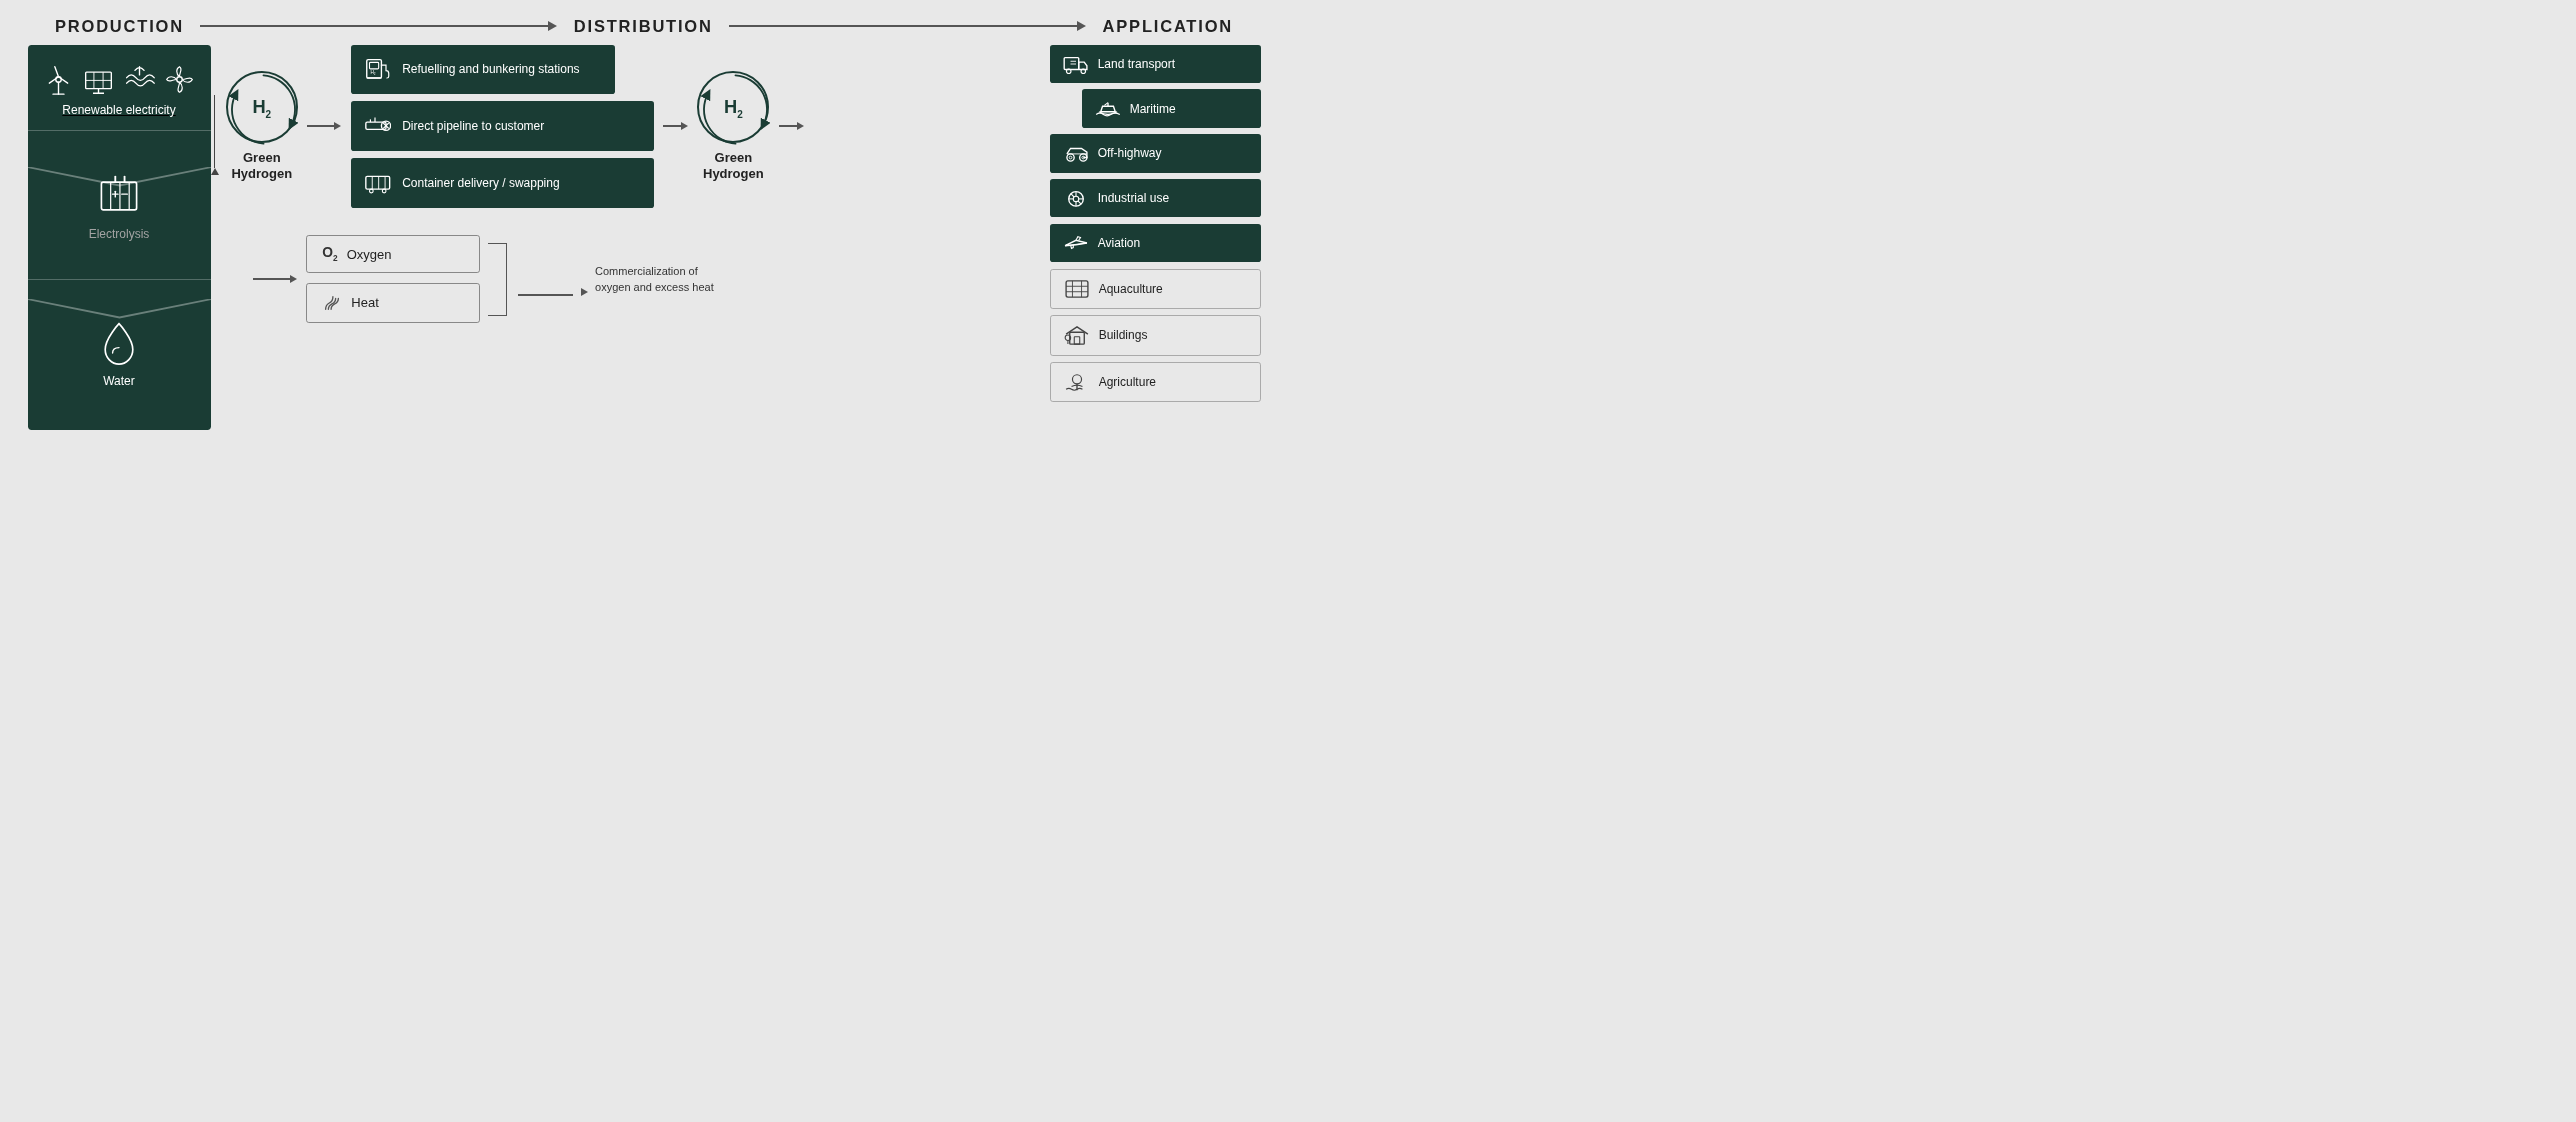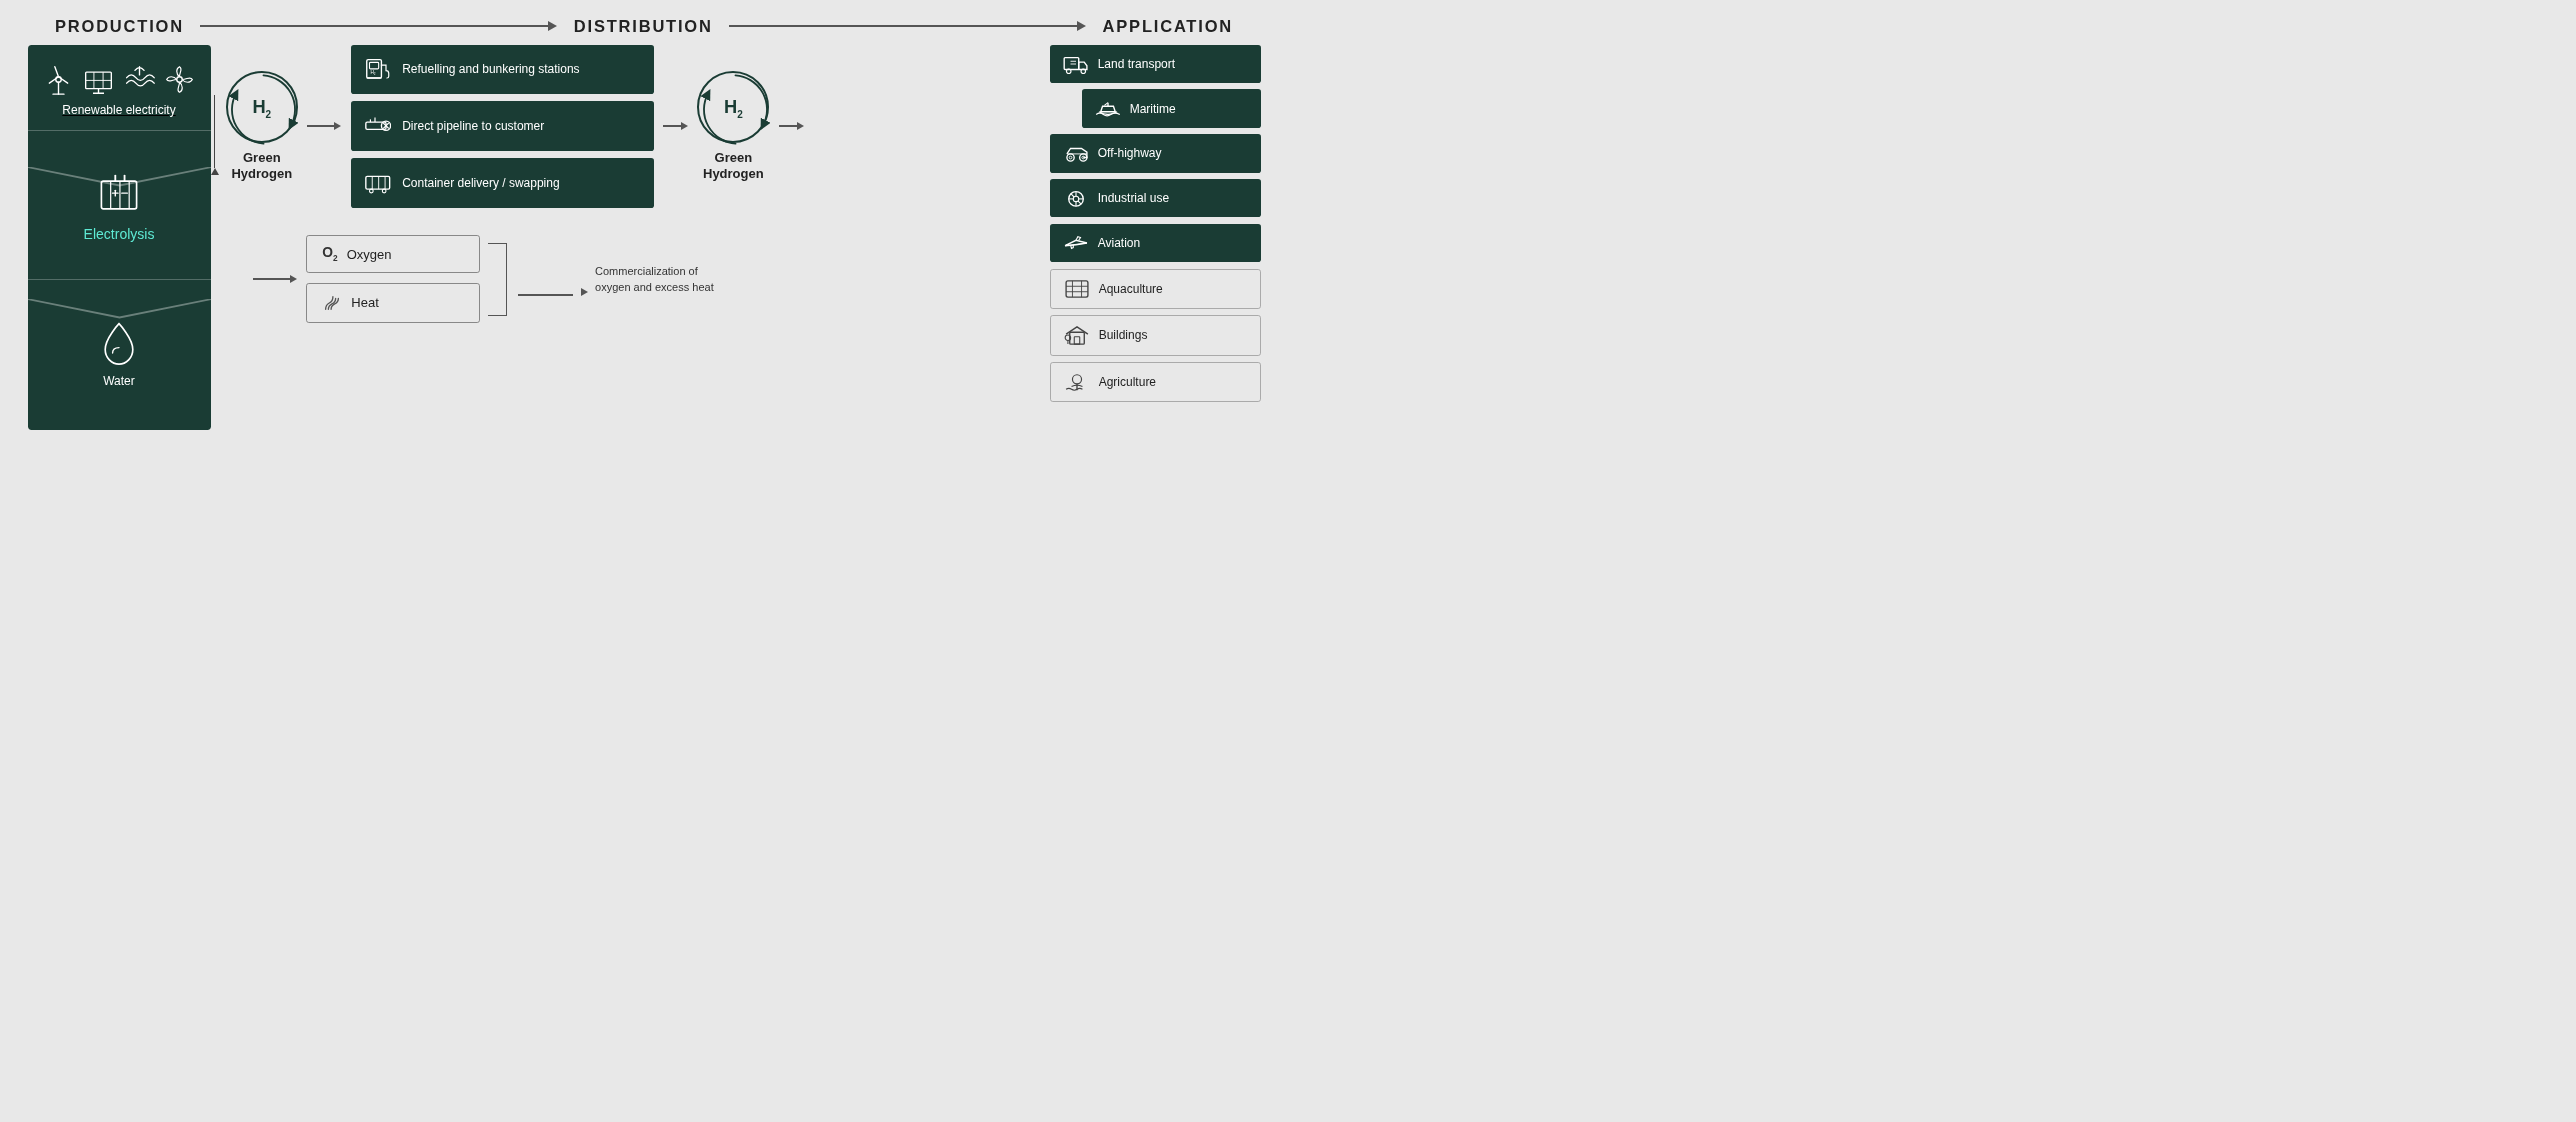--- a/index.html
+++ b/index.html
@@ -134,21 +134,21 @@
             <rect x="8" y="12" width="38" height="30" rx="2" stroke="white" stroke-width="1.8"></rect>
             <line x1="18" y1="12" x2="18" y2="42" stroke="white" stroke-width="1.3"></line>
             <line x1="28" y1="12" x2="28" y2="42" stroke="white" stroke-width="1.3"></line>
             <line x1="38" y1="12" x2="38" y2="42" stroke="white" stroke-width="1.3"></line>
             <line x1="23" y1="6" x2="23" y2="12" stroke="white" stroke-width="2" stroke-linecap="round"></line>
             <line x1="33" y1="6" x2="33" y2="12" stroke="white" stroke-width="2" stroke-linecap="round"></line>
             <line x1="20" y1="25" x2="26" y2="25" stroke="white" stroke-width="1.5" stroke-linecap="round"></line>
             <line x1="23" y1="22" x2="23" y2="28" stroke="white" stroke-width="1.5" stroke-linecap="round"></line>
             <line x1="30" y1="25" x2="36" y2="25" stroke="white" stroke-width="1.5" stroke-linecap="round"></line>
           </svg>
-          <span style="color:#5eead4;font-size:14px;text-align:left;">Electrolysis</span>
+          <span style="color:#a3a3a3;font-size:12px;text-align:left;">Electrolysis</span>
         </div>
 
         <div style="padding:11px 9.2px 14.7px;display:flex;flex-direction:column;align-items:center;width:100%;flex:1;justify-content:center;">
 
           <svg width="46" height="50" viewBox="0 0 50 54" fill="none" style="margin-bottom:5.5px;">
             <path d="M25 6 C25 6 10 22 10 34 C10 43 17 50 25 50 C33 50 40 43 40 34 C40 22 25 6 25 6Z" stroke="white" stroke-width="1.8" fill="none"></path>
             <path d="M18 38 C18 34 21 32 25 32" stroke="white" stroke-width="1.5" stroke-linecap="round" fill="none"></path>
           </svg>
           <span style="color:white;font-size:12px;text-align:center;">Water</span>
         </div>
@@ -205,21 +205,21 @@
           </div>
         </div>
 
         <div style="display:flex;align-items:center;flex-shrink:0;">
           <div style="width:27.5px;height:1.8px;background:#555;"></div>
           <div style="width:0;height:0;border-top:4.6px solid transparent;border-bottom:4.6px solid transparent;border-left:7.3px solid #555;"></div>
         </div>
 
         <div style="display:flex;flex-direction:column;gap:7.3px;">
 
-          <div style="background:#1a3c34;color:white;border-radius:2.8px;padding:11px 13px;display:flex;align-items:center;gap:11px;width:303px;">
+          <div style="background:#1a3c34;color:white;border-radius:2.8px;padding:11px 13px;display:flex;align-items:center;gap:11px;width:264px;">
             <svg width="27.5" height="27.5" viewBox="0 0 30 30" fill="none">
               <rect x="3" y="4" width="16" height="20" rx="1.5" stroke="white" stroke-width="1.5"></rect>
               <rect x="6" y="7" width="10" height="7" rx="1" stroke="white" stroke-width="1.2"></rect>
               <path d="M19 10 L24 10 L24 16 Q27 16 27 19 L27 22 Q27 24 25 24" stroke="white" stroke-width="1.3" fill="none" stroke-linecap="round"></path>
               <line x1="3" y1="24" x2="19" y2="24" stroke="white" stroke-width="1.5"></line>
               <text x="7" y="20" font-size="5" fill="white" font-family="Arial">H₂</text>
             </svg>
             <span style="font-size:12px;font-weight:500;">Refuelling and bunkering stations</span>
           </div>
 

